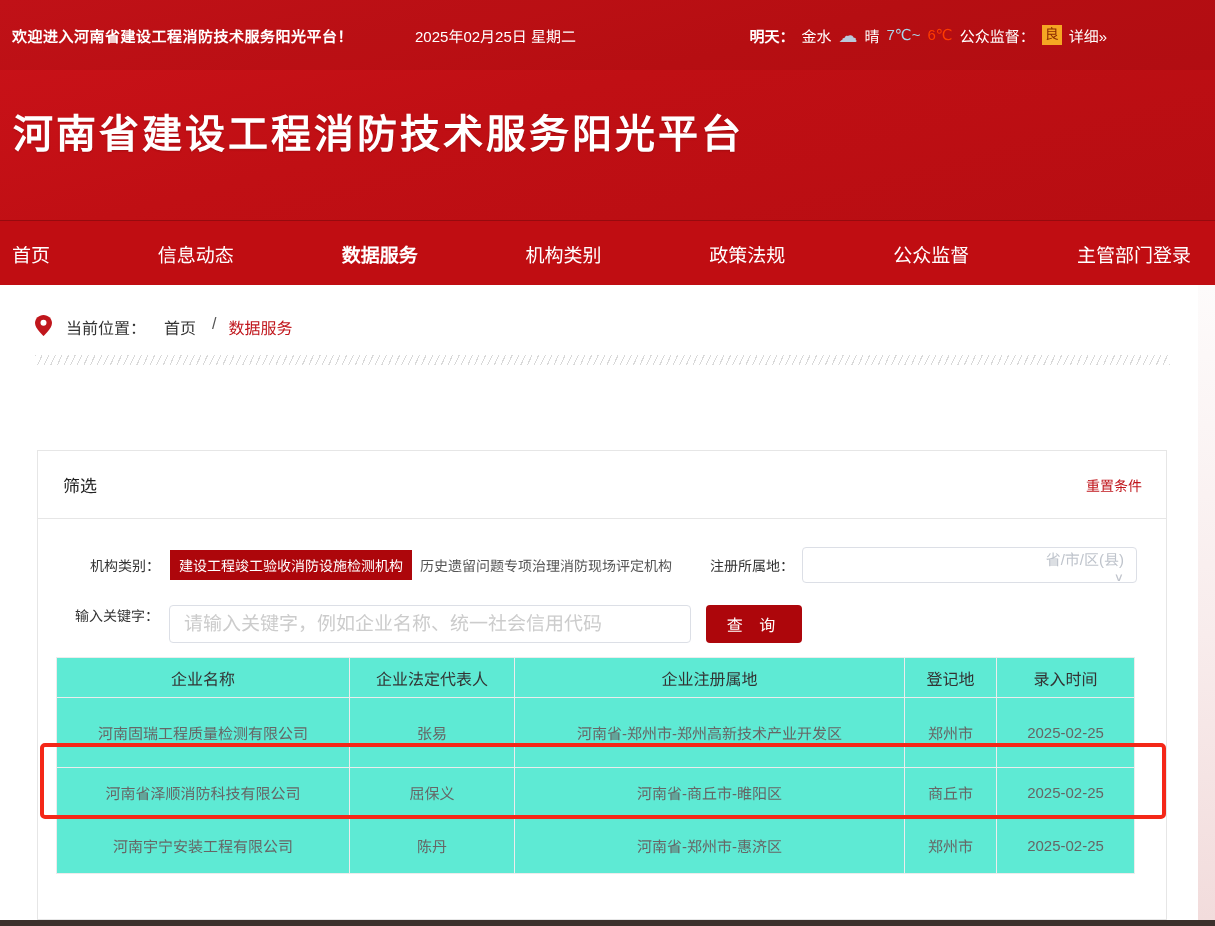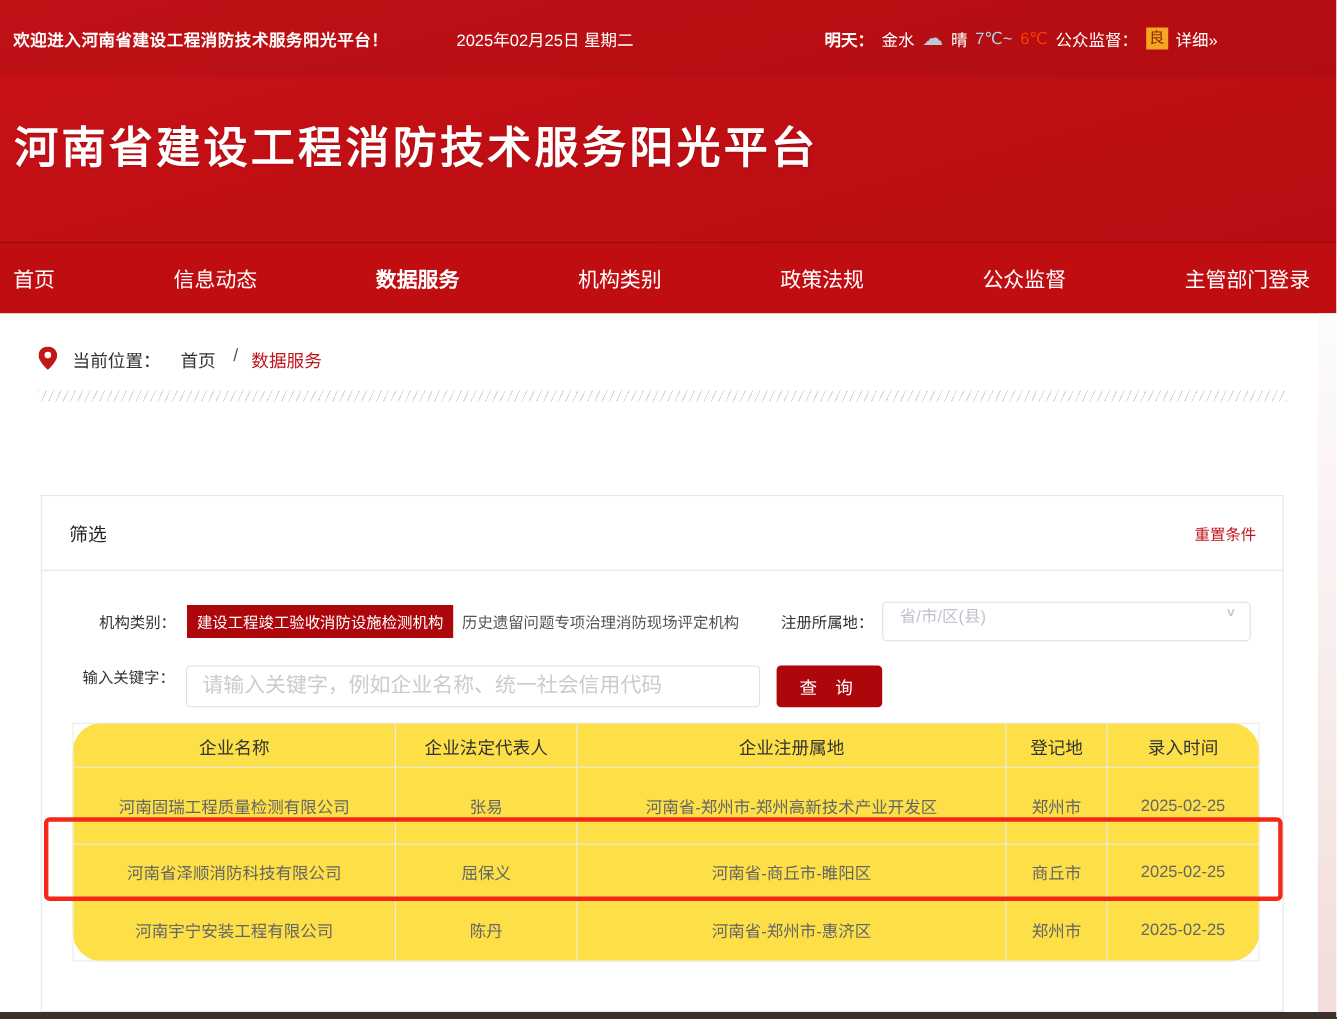--- a/index.html
+++ b/index.html
@@ -82,44 +82,43 @@
   .f-label { font-size:14px; color:#333; white-space:nowrap; }
   .lab-cat { margin-left:52px; }
   .cat-badge {
     margin-left:10px; background:#ad060b; color:#fff; font-size:14px;
     padding:5px 9px; cursor:pointer; white-space:nowrap;
   }
   .cat-other { margin-left:8px; font-size:14px; color:#555; cursor:pointer; white-space:nowrap; }
   .lab-region { margin-left:38px; }
   .select-box {
     margin-left:8px; width:335px; height:36px; border:1px solid #dcdfe6; border-radius:4px;
-    display:flex; align-items:flex-start; padding:0 12px 0 15px; cursor:pointer; background:#fff;
+    display:flex; align-items:flex-end; padding:0 12px 0 15px; cursor:pointer; background:#fff;flex-direction:column;
   }
   .select-box .ph { color:#bfc4cc; font-size:15px; flex:1; }
   .chev { color:#c0c4cc; font-size:14px; transform:scaleY(.8); }
 
   .filter-row2 { display:flex; align-items:flex-start; margin:22px 0 0 0; height:38px; }
   .lab-key { margin-left:37px; }
   .key-input {
     margin-left:10px; width:522px; height:38px; border:1px solid #dcdfe6; border-radius:4px;
     padding:0 14px; font-size:19px; color:#333; outline:none;
     font-family:"Liberation Sans","DejaVu Sans",sans-serif;
   }
   .key-input::placeholder { color:#ccc; }
   .search-btn {
     margin-left:15px; width:96px; height:38px; background:#ad060b; color:#fff;
     font-size:16px; border:none; border-radius:4px; cursor:pointer; letter-spacing:6px;
     font-family:"Liberation Sans","DejaVu Sans",sans-serif;
   }
 
   
   .data-table {
-    margin:14px 24px 0 28px; border-collapse:collapse; table-layout:fixed; width:1078px;
-    background:#fde047;
-    border-radius:27px;
+    margin:14px 24px 0 18px; border-collapse:collapse; table-layout:fixed; width:1078px;
+    background:#5eead4;
   }
   .data-table th, .data-table td {
     border:1px solid #ececec; text-align:center; vertical-align:middle;
   }
   .data-table th { height:40px; font-size:16px; color:#333; font-weight:400; }
   .data-table td { font-size:15px; color:#666; }
   .row-a td { height:70px; }
   .row-b td { height:50px; }
   .row-c td { height:56px; }
   .col1{width:293px}.col2{width:165px}.col3{width:390px}.col4{width:92px}.col5{width:138px}

